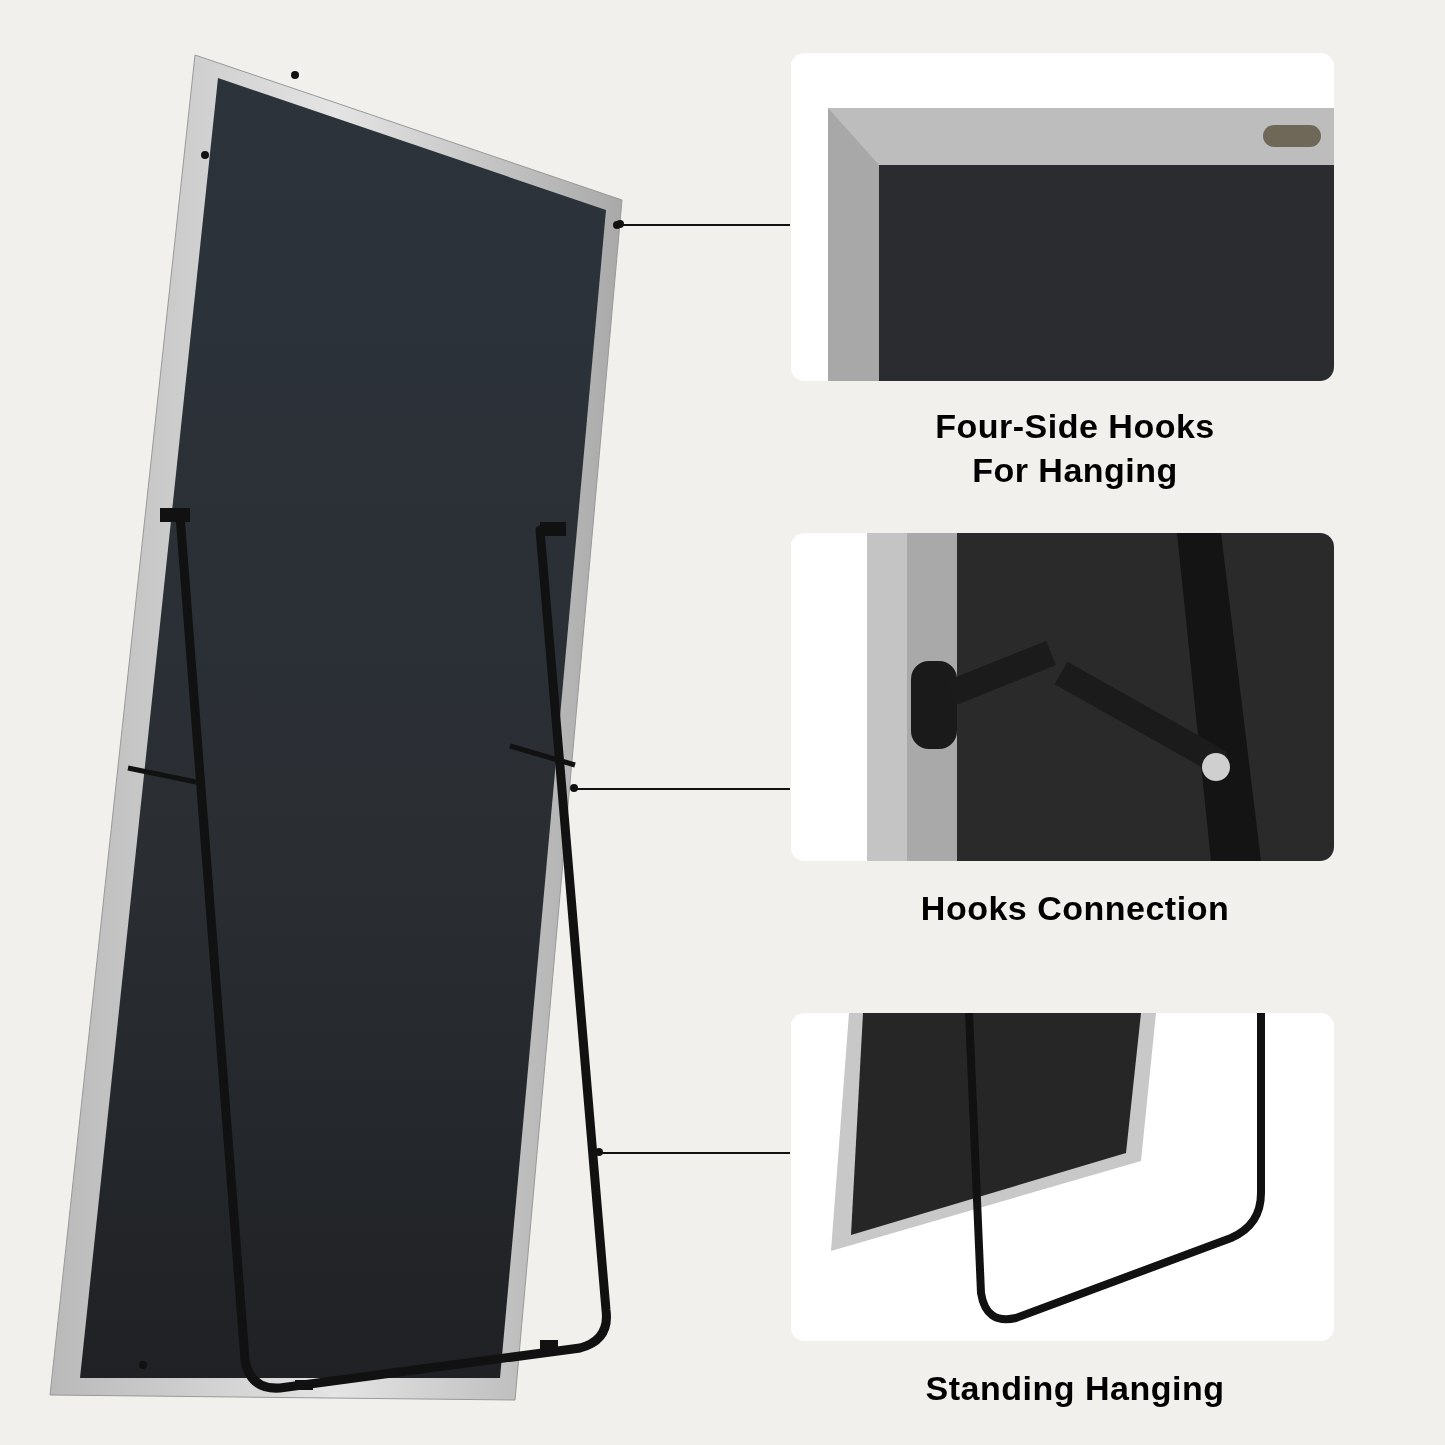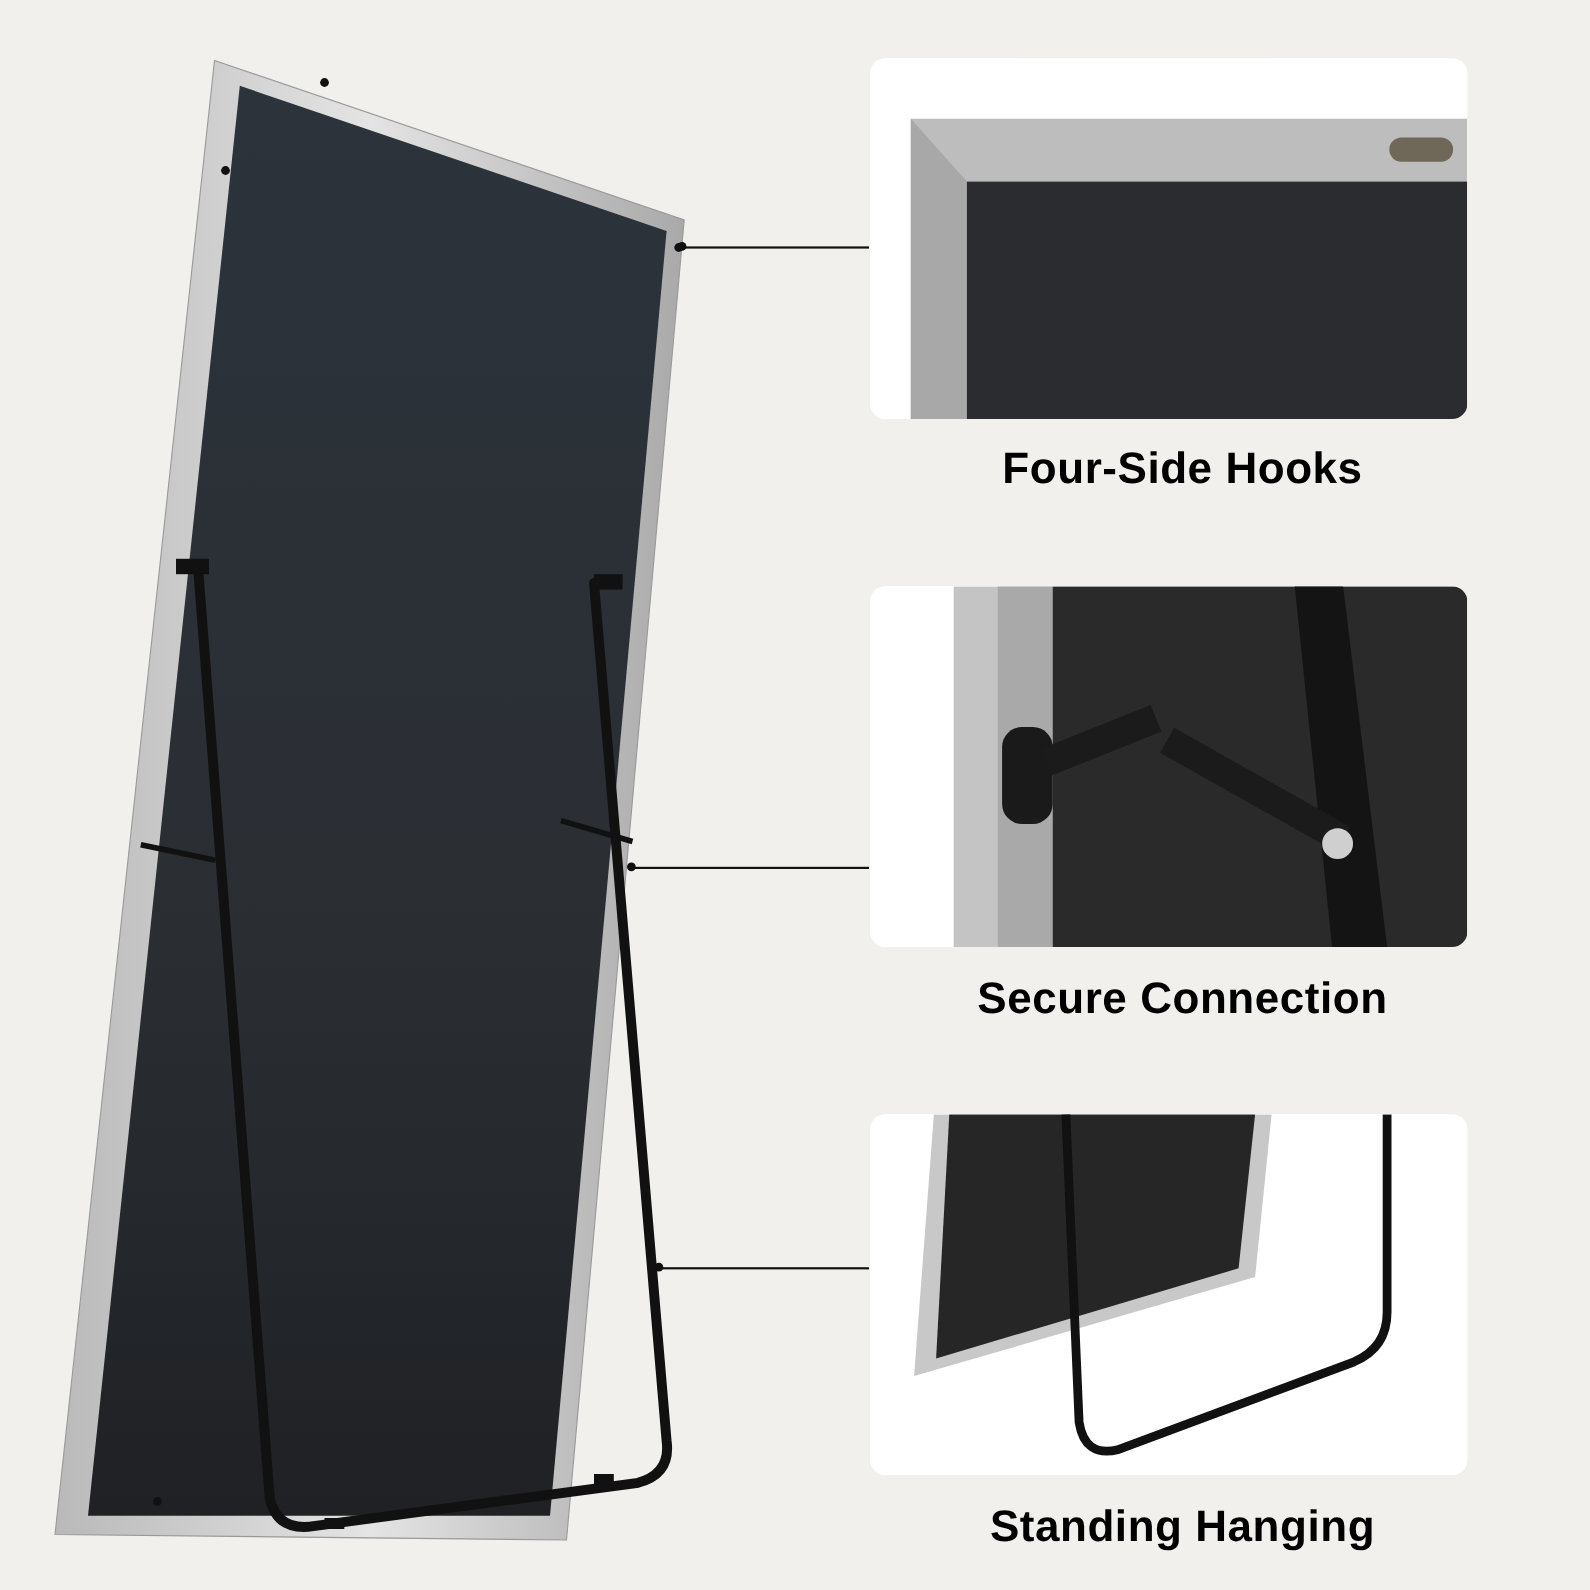--- a/index.html
+++ b/index.html
@@ -1,19 +1,19 @@
 <!DOCTYPE html>
 <html><head>
 <meta charset="utf-8">
 <style>
   html,body{margin:0;padding:0;}
   body{width:1445px;height:1445px;background:#f1f0ed;position:relative;overflow:hidden;font-family:"Liberation Sans",sans-serif;}
   .abs{position:absolute;}
   .card{position:absolute;background:#fff;border-radius:14px;overflow:hidden;}
-  .caption{position:absolute;left:790px;width:570px;text-align:center;font-weight:bold;font-size:40px;color:#000;line-height:44px;letter-spacing:0.5px;}
+  .caption{position:absolute;left:790px;width:570px;text-align:center;font-weight:bold;font-size:34px;color:#000;line-height:44px;letter-spacing:0.5px;}
   .leader{position:absolute;height:2px;background:#111;}
   .dot{position:absolute;width:8px;height:8px;border-radius:50%;background:#111;}
 </style>
 </head>
 <body>
 
 <div class="abs" style="left:40px;top:50px;width:620px;height:1360px;">
   <svg width="620" height="1360" viewBox="40 50 620 1360">
     <defs>
       <linearGradient id="backing" x1="0" y1="0" x2="0" y2="1">
@@ -61,37 +61,38 @@
   <svg width="543" height="328">
     <rect x="0" y="0" width="543" height="328" fill="#fff"></rect>
     <polygon points="37,55 543,55 543,112 88,112 88,328 37,328" fill="#bdbdbd"></polygon>
     <polygon points="37,55 88,112 88,328 37,328" fill="#a8a8a8"></polygon>
     <rect x="88" y="112" width="455" height="216" fill="#2b2c30"></rect>
     <rect x="472" y="72" width="58" height="22" rx="11" fill="#6f6757"></rect>
   </svg>
 </div>
 <div class="caption" style="top:404px;">
   <div>Four-Side Hooks</div>
+  <div>For Hanging</div>
 </div>
 
 <div class="card" style="left:791px;top:533px;width:543px;height:328px;">
   <svg width="543" height="328">
     <rect x="0" y="0" width="543" height="328" fill="#fff"></rect>
     <rect x="76" y="0" width="90" height="328" fill="#c4c4c4"></rect>
     <rect x="116" y="0" width="50" height="328" fill="#a9a9a9"></rect>
     <rect x="166" y="0" width="377" height="328" fill="#2a2a2b"></rect>
     <path d="M386,0 L430,0 L470,328 L420,328 Z" fill="#141414"></path>
     <rect x="120" y="128" width="46" height="88" rx="18" fill="#1a1a1a"></rect>
     <line x1="160" y1="160" x2="260" y2="120" stroke="#1b1b1b" stroke-width="26"></line>
     <line x1="270" y1="140" x2="430" y2="230" stroke="#1b1b1b" stroke-width="26"></line>
     <circle cx="425" cy="234" r="14" fill="#cfcfcf"></circle>
   </svg>
 </div>
 <div class="caption" style="top:886px;">
-  <div>Secure Connection</div>
+  <div>Hooks Connection</div>
 </div>
 
 <div class="card" style="left:791px;top:1013px;width:543px;height:328px;">
   <svg width="543" height="328">
     <rect x="0" y="0" width="543" height="328" fill="#fff"></rect>
     <polygon points="58,0 365,0 350,148 40,238" fill="#c8c8c8"></polygon>
     <polygon points="72,0 350,0 335,140 60,222" fill="#262626"></polygon>
     <path d="M178,0 L190,280 Q195,312 225,305 L440,225 Q470,212 470,180 L470,0" fill="none" stroke="#111" stroke-width="8"></path>
   </svg>
 </div>

